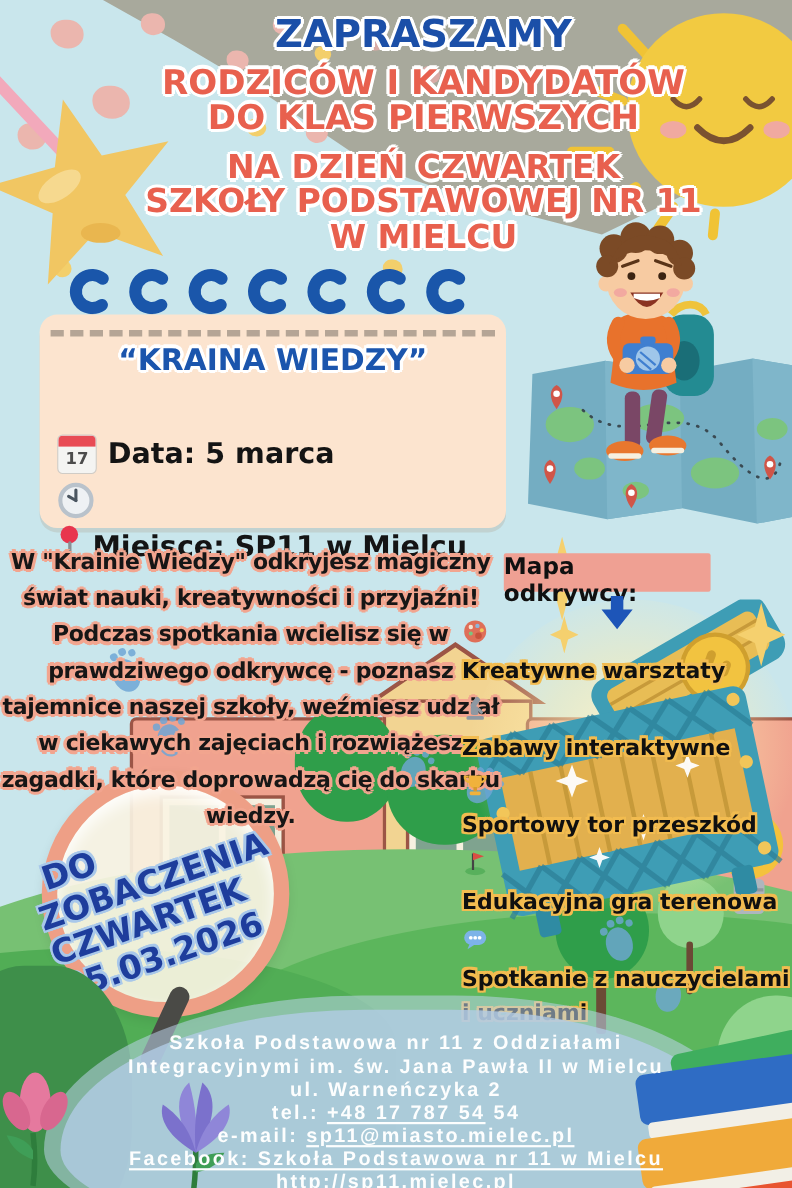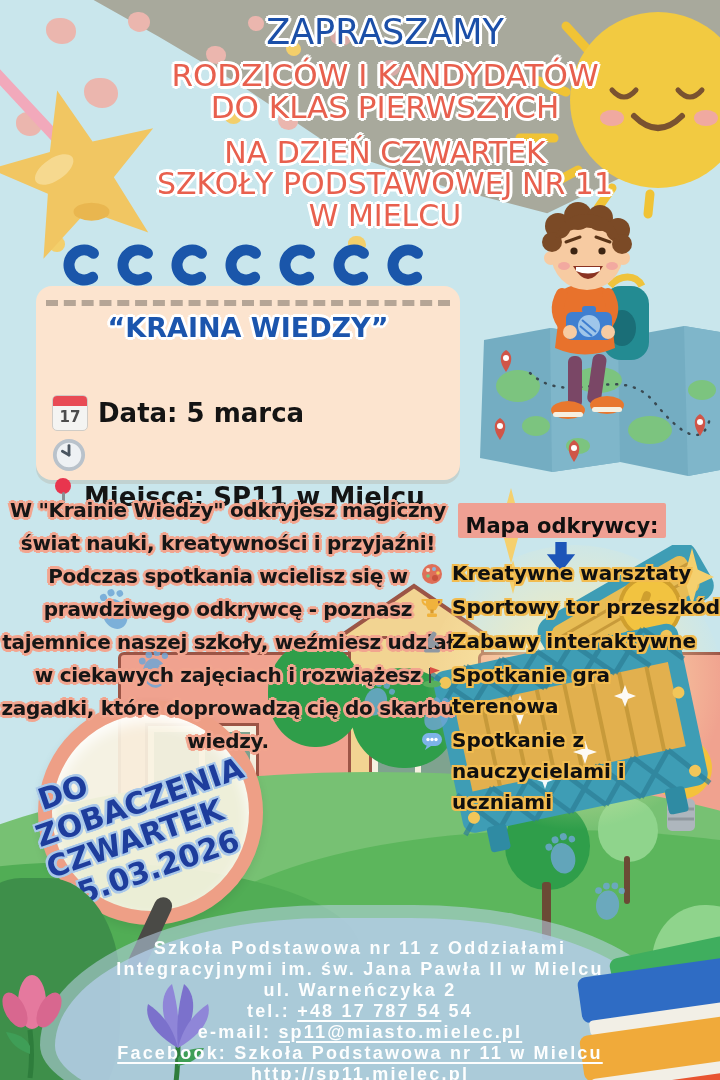--- a/index.html
+++ b/index.html
@@ -11,21 +11,21 @@
   .os{text-shadow:-3px 0 0 #f2a58f,3px 0 0 #f2a58f,0 -3px 0 #f2a58f,0 3px 0 #f2a58f,-2px -2px 0 #f2a58f,2px -2px 0 #f2a58f,-2px 2px 0 #f2a58f,2px 2px 0 #f2a58f;}
   .og{text-shadow:-2px 0 0 #f2bc50,2px 0 0 #f2bc50,0 -2px 0 #f2bc50,0 2px 0 #f2bc50,-2px -2px 0 #f2bc50,2px -2px 0 #f2bc50,-2px 2px 0 #f2bc50,2px 2px 0 #f2bc50;}
   .ob{text-shadow:-2px 0 0 #a9c8ea,2px 0 0 #a9c8ea,0 -2px 0 #a9c8ea,0 2px 0 #a9c8ea,-2px -2px 0 #a9c8ea,2px -2px 0 #a9c8ea,-2px 2px 0 #a9c8ea,2px 2px 0 #a9c8ea;}
   
   .gray-band{left:0;top:0;width:720px;height:260px;background:#a8a99c;
     clip-path:polygon(13% 0,100% 0,100% 62%,88% 66%,76% 82%,62% 72%,47% 58%,33% 32%,22% 14%);}
   .spot{border-radius:48% 56% 52% 60%;}
   .wand{left:-25px;top:45px;width:125px;height:11px;background:#f2a9bb;border-radius:6px;
     transform:rotate(47deg);transform-origin:left center;}
   
-  .header{left:70px;top:14px;width:630px;text-align:center;font-weight:400;line-height:1.05;}
+  .header{left:70px;top:14px;width:630px;text-align:center;font-weight:700;line-height:1.05;}
   .h-blue{font-size:35px;color:#1b4fa8;margin-bottom:8px;}
   .h-red{font-size:31px;color:#e8604e;}
   .h-red2{font-size:30px;color:#e8604e;}
   .gap{height:13px;}
   
   .card{left:36px;top:286px;width:424px;height:194px;background:#fce4cf;border-radius:16px;
     box-shadow:0 4px 0 rgba(160,120,90,.18);}
   .dashes{position:absolute;left:10px;top:14px;width:404px;border-top:6px dashed #b5a596;}
   .card-title{position:absolute;left:0;top:26px;width:424px;text-align:center;
     font-size:27px;font-weight:800;color:#1b55ad;}
@@ -34,25 +34,25 @@
   .cal{width:34px;height:34px;background:#f4f4f2;border-radius:5px;overflow:hidden;border:1px solid #d0ccc6;flex:0 0 auto;}
   .cal-top{display:block;height:10px;background:#e84b55;}
   .cal-day{display:block;text-align:center;font-size:15px;font-weight:700;color:#4c4c4c;line-height:22px;}
   .pin{width:22px;height:38px;flex:0 0 auto;position:relative;}
   .pin-head{position:absolute;left:3px;top:0;width:16px;height:16px;border-radius:50%;background:#e8354e;}
   .pin-stem{position:absolute;left:10px;top:14px;width:3px;height:18px;background:#8a8f94;border-radius:2px;}
   
   .desc{left:0px;top:494px;width:456px;text-align:center;font-size:20px;font-weight:800;
     color:#161616;line-height:33px;letter-spacing:-0.3px;}
   
-  .map-bar{left:458px;top:503px;width:208px;height:35px;background:#efa093;display:flex;
-    align-items:flex-end;justify-content:center;font-size:21px;font-weight:800;color:#101010;border-radius:2px;}
+  .map-bar{left:458px;top:503px;width:188px;height:35px;background:#efa093;display:flex;
+    align-items:flex-start;justify-content:center;font-size:21px;font-weight:800;color:#101010;border-radius:2px;}
   .map-list{left:420px;top:558px;width:300px;}
   .map-item{display:flex;align-items:flex-start;gap:8px;margin-bottom:3px;font-size:20px;
-    font-weight:800;color:#101010;line-height:31px;}
+    font-weight:800;color:#101010;line-height:31px;flex-direction:column;}
   .map-item svg{flex:0 0 auto;margin-top:4px;}
   
   .mag{left:38px;top:700px;width:197px;height:197px;border-radius:50%;background:rgba(248,243,226,.92);
     border:14px solid #ee9f86;box-shadow:inset 0 8px 14px rgba(255,255,255,.9),0 4px 10px rgba(0,0,0,.08);}
   .mag-handle{left:158px;top:898px;width:18px;height:80px;background:#4a4a46;border-radius:9px;
     transform:rotate(25deg);transform-origin:top center;}
   .see-you{left:35px;top:742px;width:270px;transform:rotate(-19deg);color:#1e3d9c;
     font-weight:800;font-size:30px;line-height:1.12;}
   .see-you .indent{padding-left:14px;}
   
@@ -403,45 +403,45 @@
         <circle cx="15" cy="16" r="3" fill="#c8523c"></circle>
         <circle cx="8" cy="8" r="2" fill="#f6e3d0"></circle>
           <circle cx="14" cy="7" r="2" fill="#8fb5d8"></circle>
         <circle cx="18" cy="11" r="1.8" fill="#f2c659"></circle>
           <circle cx="8" cy="14" r="1.8" fill="#7cc47f"></circle>
       </svg>
       <span>Kreatywne warsztaty</span>
     </div>
     <div class="map-item og">
       <svg width="24" height="24" viewBox="0 0 24 24">
-        <path d="M6 3 h12 v6 a6 6 0 0 1 -12 0 z" fill="#f0b23c"></path>
-        <path d="M6 4 H2.5 a4.5 4.5 0 0 0 4.5 5 M18 4 h3.5 a4.5 4.5 0 0 1 -4.5 5" stroke="#f0b23c" stroke-width="2" fill="none"></path>
-        <rect x="10.4" y="13.5" width="3.2" height="4" fill="#d8992c"></rect>
-        <rect x="7" y="17.5" width="10" height="3.4" rx="1.2" fill="#f0b23c"></rect>
-      </svg>
-      <span>Sportowy tor przeszkód</span>
-    </div>
-    <div class="map-item og">
-      <svg width="24" height="24" viewBox="0 0 24 24">
         <g fill="#8f98a2">
           <rect x="10" y="1" width="5" height="11" rx="2" transform="rotate(35 12 6)"></rect>
           <rect x="8" y="10" width="7" height="8" rx="2"></rect>
           <rect x="4" y="19" width="16" height="3.4" rx="1.7"></rect>
           <rect x="14" y="13" width="6" height="3" rx="1.5" transform="rotate(50 17 14)"></rect>
         </g>
       </svg>
       <span>Zabawy interaktywne</span>
     </div>
     <div class="map-item og">
       <svg width="24" height="24" viewBox="0 0 24 24">
+        <path d="M6 3 h12 v6 a6 6 0 0 1 -12 0 z" fill="#f0b23c"></path>
+        <path d="M6 4 H2.5 a4.5 4.5 0 0 0 4.5 5 M18 4 h3.5 a4.5 4.5 0 0 1 -4.5 5" stroke="#f0b23c" stroke-width="2" fill="none"></path>
+        <rect x="10.4" y="13.5" width="3.2" height="4" fill="#d8992c"></rect>
+        <rect x="7" y="17.5" width="10" height="3.4" rx="1.2" fill="#f0b23c"></rect>
+      </svg>
+      <span>Sportowy tor przeszkód</span>
+    </div>
+    <div class="map-item og">
+      <svg width="24" height="24" viewBox="0 0 24 24">
         <ellipse cx="12" cy="20" rx="9" ry="3.6" fill="#58b05c"></ellipse>
         <line x1="10" y1="4" x2="10" y2="19" stroke="#444" stroke-width="2"></line>
         <path d="M10 3 L20 6.5 L10 10 Z" fill="#d94f43"></path>
       </svg>
-      <span>Spotkanie gra terenowa</span>
+      <span>Edukacyjna gra terenowa</span>
     </div>
     <div class="map-item og">
       <svg width="24" height="24" viewBox="0 0 24 24">
         <rect x="2" y="4" width="20" height="13" rx="6.5" fill="#7db3e8"></rect>
         <path d="M7 16 l-2 5 6 -4 z" fill="#7db3e8"></path>
         <circle cx="8" cy="10.5" r="1.7" fill="#fff"></circle>
           <circle cx="12" cy="10.5" r="1.7" fill="#fff"></circle>
           <circle cx="16" cy="10.5" r="1.7" fill="#fff"></circle>
       </svg>
       <span>Spotkanie z nauczycielami i uczniami</span>

